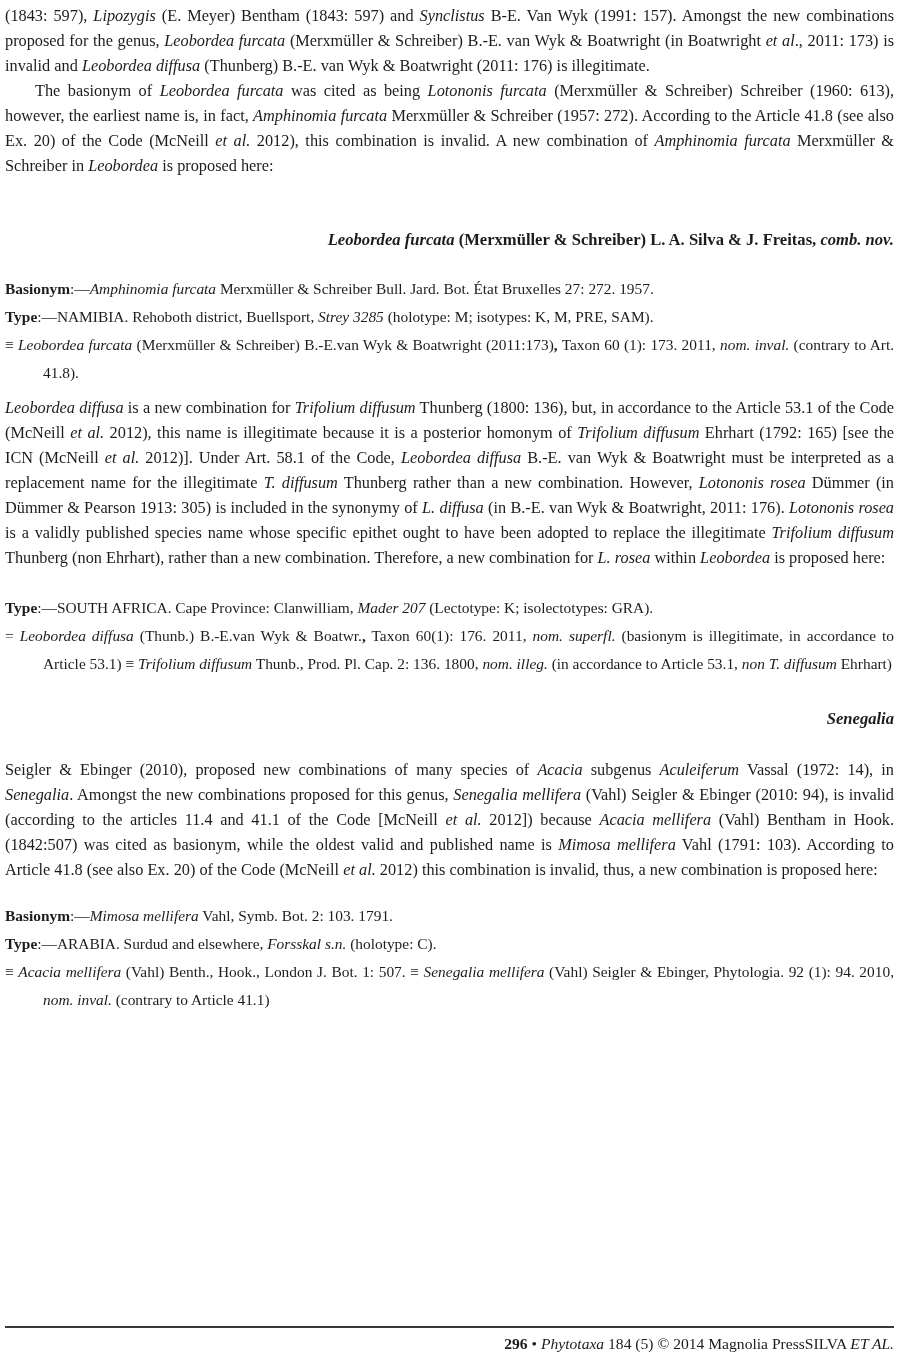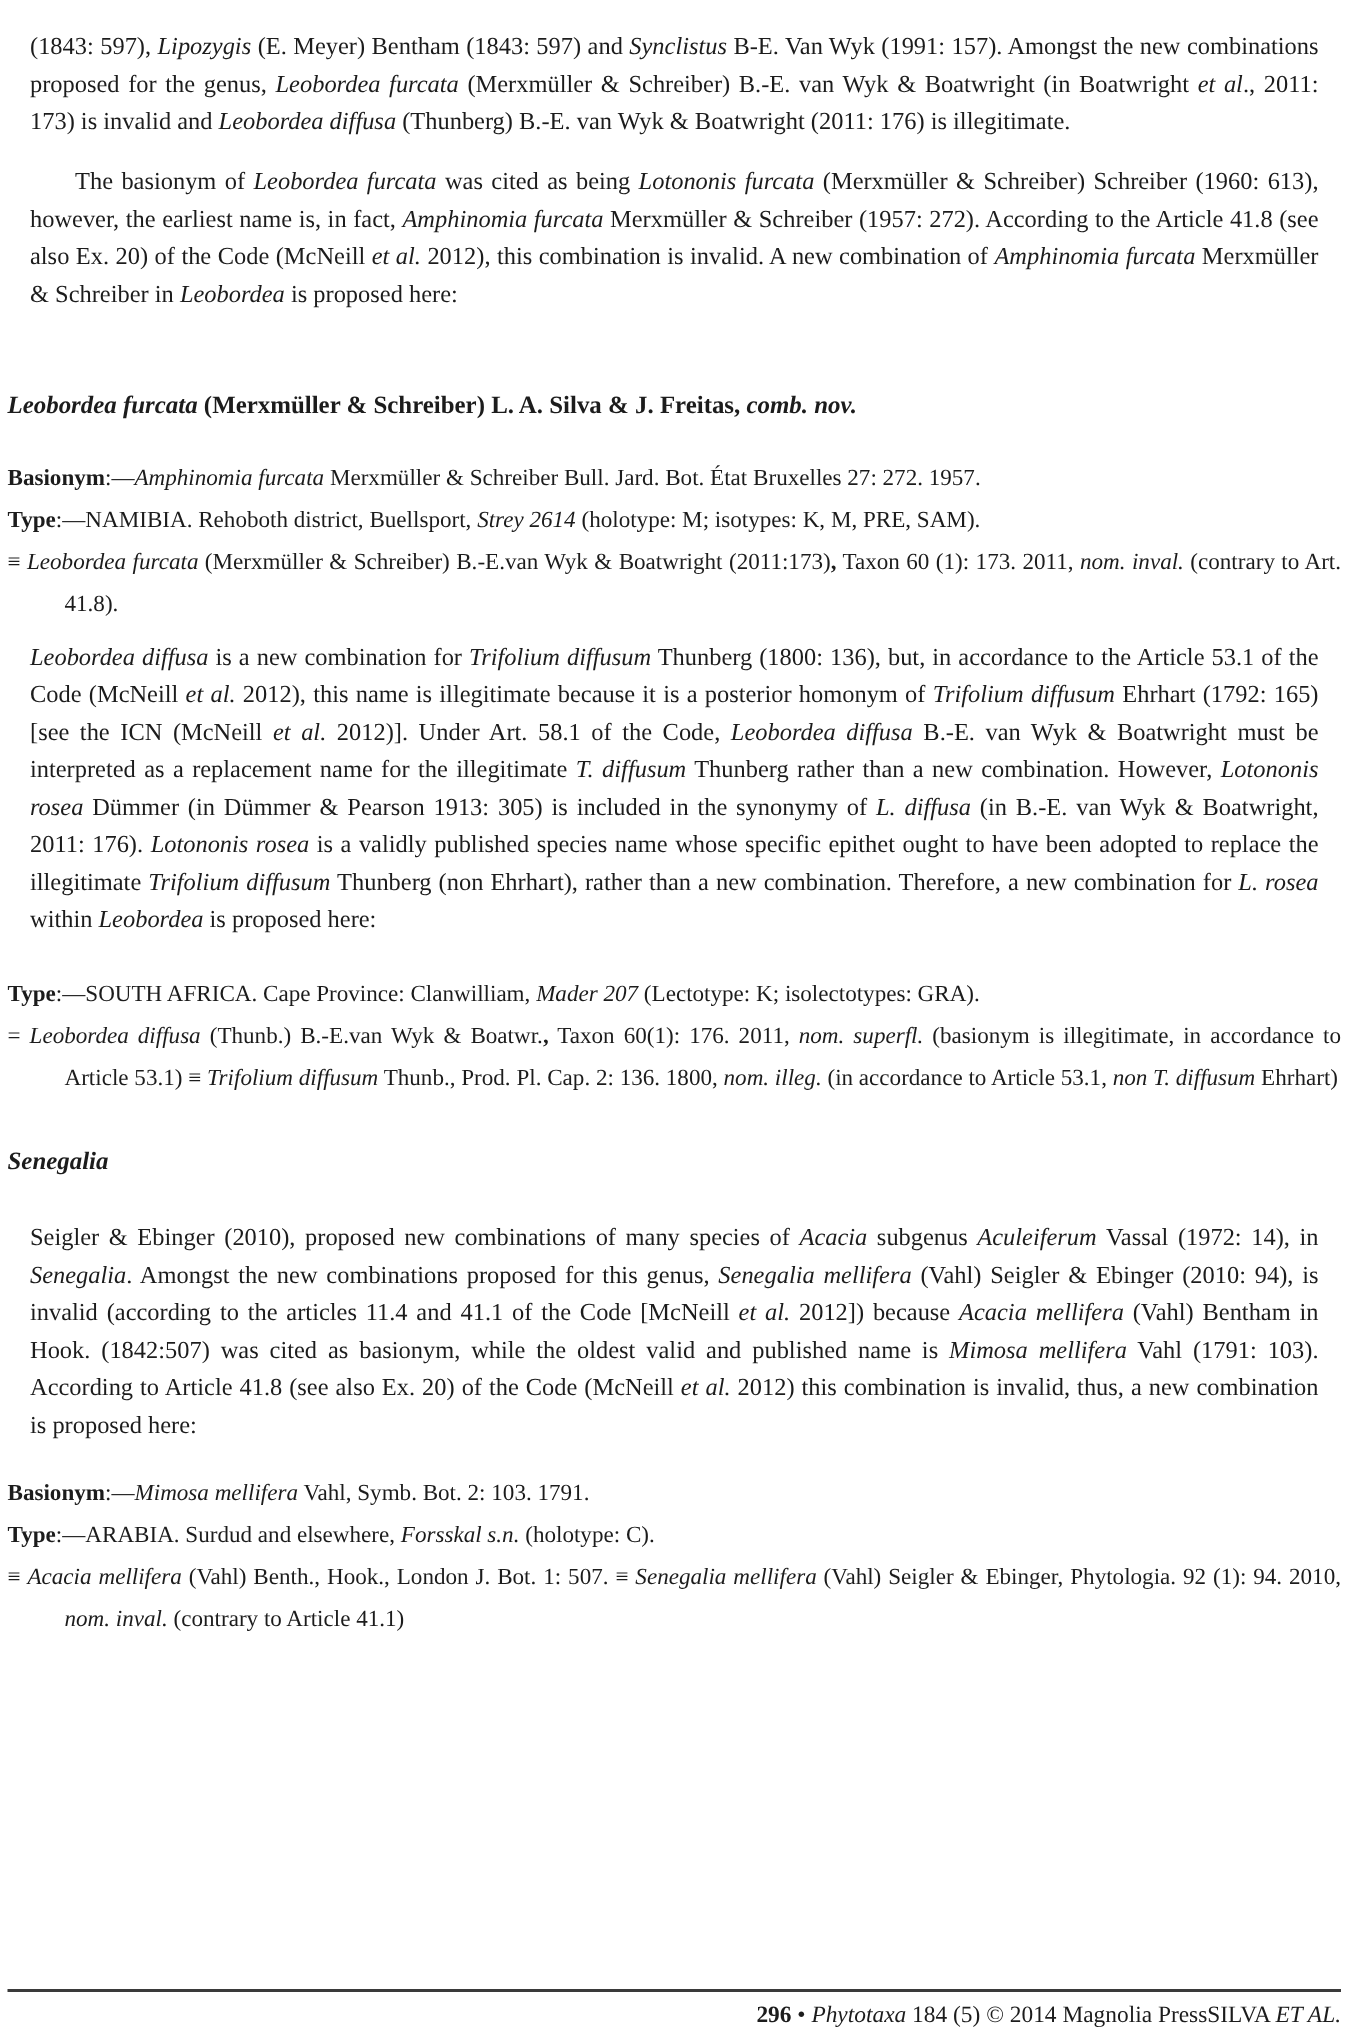--- a/index.html
+++ b/index.html
@@ -10,30 +10,30 @@
     font-family: "Liberation Serif", "DejaVu Serif", serif;
     position: relative;
     overflow: hidden;
   }
   .page { padding: 3px 6px 0 5px; }
 
   .body-par {
     font-size: 16.3px;
     line-height: 25px;
     text-align: justify;
-    margin: 15px;
+    margin: 0;
   }
   .indent { text-indent: 30px; }
 
   .sp-heading {
     font-size: 16.6px;
     line-height: 25px;
     font-weight: bold;
     margin: 0;
-    text-align: left;
+    text-align: right;
   }
 
   .nomen-block {
     font-size: 15.4px;
     line-height: 28px;
     text-align: justify;
     margin: 0;
     font-family: Liberation Serif, serif;
   }
   .nomen-line {
@@ -77,21 +77,21 @@
 <div class="page">
 
   <p class="body-par"><span>(1843: 597), </span><span class="rs-i">Lipozygis</span><span> (E. Meyer) Bentham (1843: 597) and </span><span class="rs-i">Synclistus</span><span> B-E. Van Wyk (1991: 157). Amongst the new combinations proposed for the genus, </span><span class="rs-i">Leobordea furcata</span><span> (Merxmüller &amp; Schreiber) B.-E. van Wyk &amp; Boatwright (in Boatwright </span><span class="rs-i">et al</span><span>., 2011: 173) is invalid and </span><span class="rs-i">Leobordea diffusa</span><span> (Thunberg) B.-E. van Wyk &amp; Boatwright (2011: 176) is illegitimate.</span></p>
 
   <p class="body-par indent"><span>The basionym of </span><span class="rs-i">Leobordea furcata</span><span> was cited as being </span><span class="rs-i">Lotononis furcata</span><span> (Merxmüller &amp; Schreiber) Schreiber (1960: 613), however, the earliest name is, in fact, </span><span class="rs-i">Amphinomia furcata</span><span> Merxmüller &amp; Schreiber (1957: 272). According to the Article 41.8 (see also Ex. 20) of the Code (McNeill </span><span class="rs-i">et al.</span><span> 2012), this combination is invalid. A new combination of </span><span class="rs-i">Amphinomia furcata</span><span> Merxmüller &amp; Schreiber in </span><span class="rs-i">Leobordea</span><span> is proposed here:</span></p>
 
   <h2 class="sp-heading mt-h1"><span class="rs-bi">Leobordea furcata</span><span class="rs-b"> (Merxmüller &amp; Schreiber) L. A. Silva &amp; J. Freitas, </span><span class="rs-bi">comb. nov.</span></h2>
 
   <div class="nomen-block mt-b1">
     <p class="nomen-line"><span class="rs-b">Basionym</span><span>:—</span><span class="rs-i">Amphinomia furcata</span><span> Merxmüller &amp; Schreiber Bull. Jard. Bot. État Bruxelles 27: 272. 1957.</span></p>
-    <p class="nomen-line"><span class="rs-b">Type</span><span>:—NAMIBIA. Rehoboth district, Buellsport, </span><span class="rs-i">Strey 2614</span><span> (holotype: M; isotypes: K, M, PRE, SAM).</span></p>
+    <p class="nomen-line"><span class="rs-b">Type</span><span>:—NAMIBIA. Rehoboth district, Buellsport, </span><span class="rs-i">Strey 3285</span><span> (holotype: M; isotypes: K, M, PRE, SAM).</span></p>
     <p class="nomen-line"><span>≡ </span><span class="rs-i">Leobordea furcata</span><span> (Merxmüller &amp; Schreiber) B.-E.van Wyk &amp; Boatwright (2011:173)</span><span class="rs-b">,</span><span> Taxon 60 (1): 173. 2011, </span><span class="rs-i">nom. inval.</span><span> (contrary to Art. 41.8).</span></p>
   </div>
 
   <p class="body-par mt-p3"><span class="rs-i">Leobordea diffusa</span><span> is a new combination for </span><span class="rs-i">Trifolium diffusum</span><span> Thunberg (1800: 136), but, in accordance to the Article 53.1 of the Code (McNeill </span><span class="rs-i">et al.</span><span> 2012), this name is illegitimate because it is a posterior homonym of </span><span class="rs-i">Trifolium diffusum</span><span> Ehrhart (1792: 165) [see the ICN (McNeill </span><span class="rs-i">et al.</span><span> 2012)]. Under Art. 58.1 of the Code, </span><span class="rs-i">Leobordea diffusa</span><span> B.-E. van Wyk &amp; Boatwright must be interpreted as a replacement name for the illegitimate </span><span class="rs-i">T. diffusum</span><span> Thunberg rather than a new combination. However, </span><span class="rs-i">Lotononis rosea</span><span> Dümmer (in Dümmer &amp; Pearson 1913: 305) is included in the synonymy of </span><span class="rs-i">L. diffusa</span><span> (in B.-E. van Wyk &amp; Boatwright, 2011: 176). </span><span class="rs-i">Lotononis rosea</span><span> is a validly published species name whose specific epithet ought to have been adopted to replace the illegitimate </span><span class="rs-i">Trifolium diffusum</span><span> Thunberg (non Ehrhart), rather than a new combination. Therefore, a new combination for </span><span class="rs-i">L. rosea</span><span> within </span><span class="rs-i">Leobordea</span><span> is proposed here:</span></p>
 
 
   <div class="nomen-block mt-b2">
     <p class="nomen-line"><span class="rs-b">Type</span><span>:—SOUTH AFRICA. Cape Province: Clanwilliam, </span><span class="rs-i">Mader 207</span><span> (Lectotype: K; isolectotypes: GRA).</span></p>
     <p class="nomen-line"><span>= </span><span class="rs-i">Leobordea diffusa</span><span> (Thunb.) B.-E.van Wyk &amp; Boatwr.</span><span class="rs-b">,</span><span> Taxon 60(1): 176. 2011, </span><span class="rs-i">nom. superfl.</span><span> (basionym is illegitimate, in accordance to Article 53.1) ≡ </span><span class="rs-i">Trifolium diffusum</span><span> Thunb., Prod. Pl. Cap. 2: 136. 1800, </span><span class="rs-i">nom. illeg.</span><span> (in accordance to Article 53.1, </span><span class="rs-i">non T. diffusum</span><span> Ehrhart)</span></p>
   </div>

